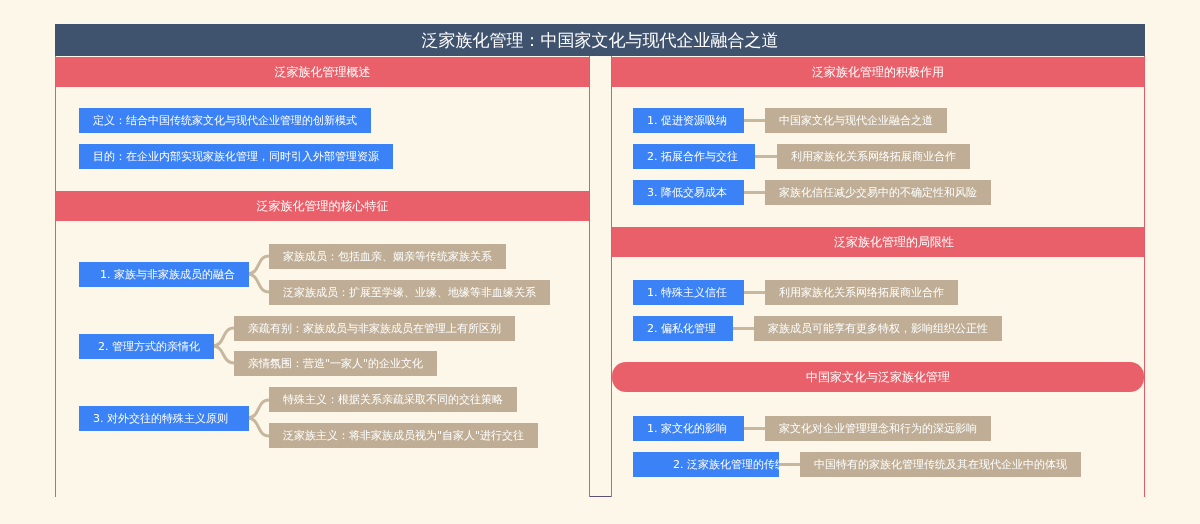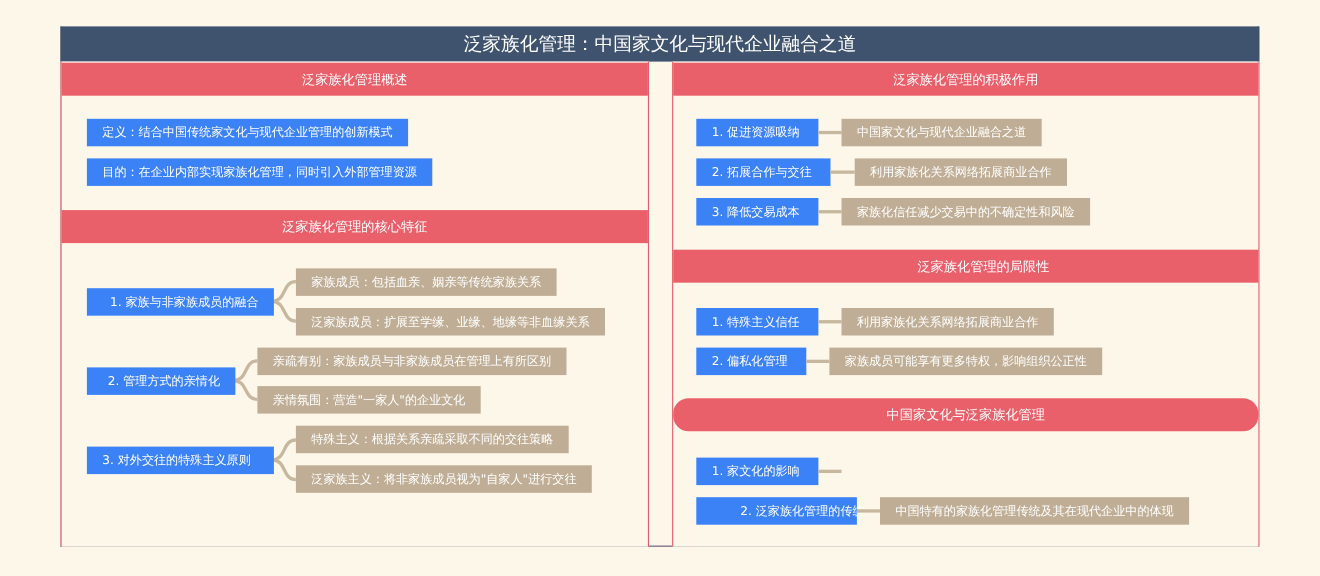--- a/index.html
+++ b/index.html
@@ -90,17 +90,18 @@
   <div class="node tan" style="left:153px; top:224px;">利用家族化关系网络拓展商业合作</div>
 
   <div class="node gray" style="left:21px; top:260px; width:100px;">2. 偏私化管理</div>
   <div class="conn" style="left:121px; top:271px; width:21px;"></div>
   <div class="node tan" style="left:142px; top:260px;">家族成员可能享有更多特权，影响组织公正性</div>
 
   <div class="sec-head" style="top:306px;border-radius:14px;">中国家文化与泛家族化管理</div>
 
   <div class="node gray" style="left:21px; top:360px; width:111px;">1. 家文化的影响</div>
   <div class="conn" style="left:132px; top:371px; width:21px;"></div>
+  <div class="node tan" style="left:153px; top:360px;">家文化对企业管理理念和行为的深远影响</div>
 
   <div class="node gray" style="left:21px; top:396px; width:146px;padding-left:40px;">2. 泛家族化管理的传统</div>
   <div class="conn" style="left:167px; top:407px; width:21px;"></div>
   <div class="node tan" style="left:188px; top:396px;">中国特有的家族化管理传统及其在现代企业中的体现</div>
 </div>
 
 </body></html>

